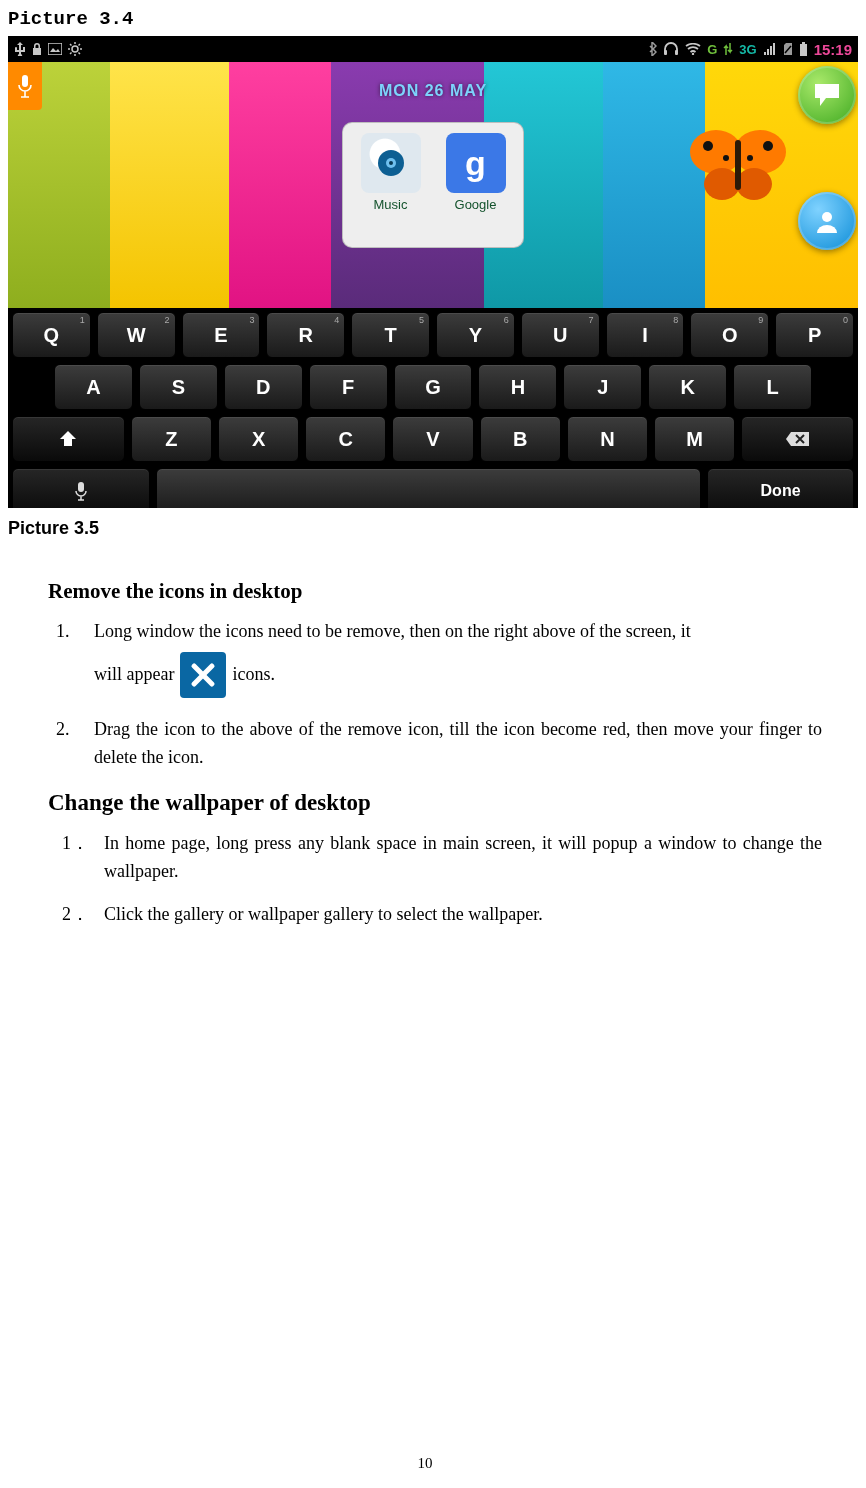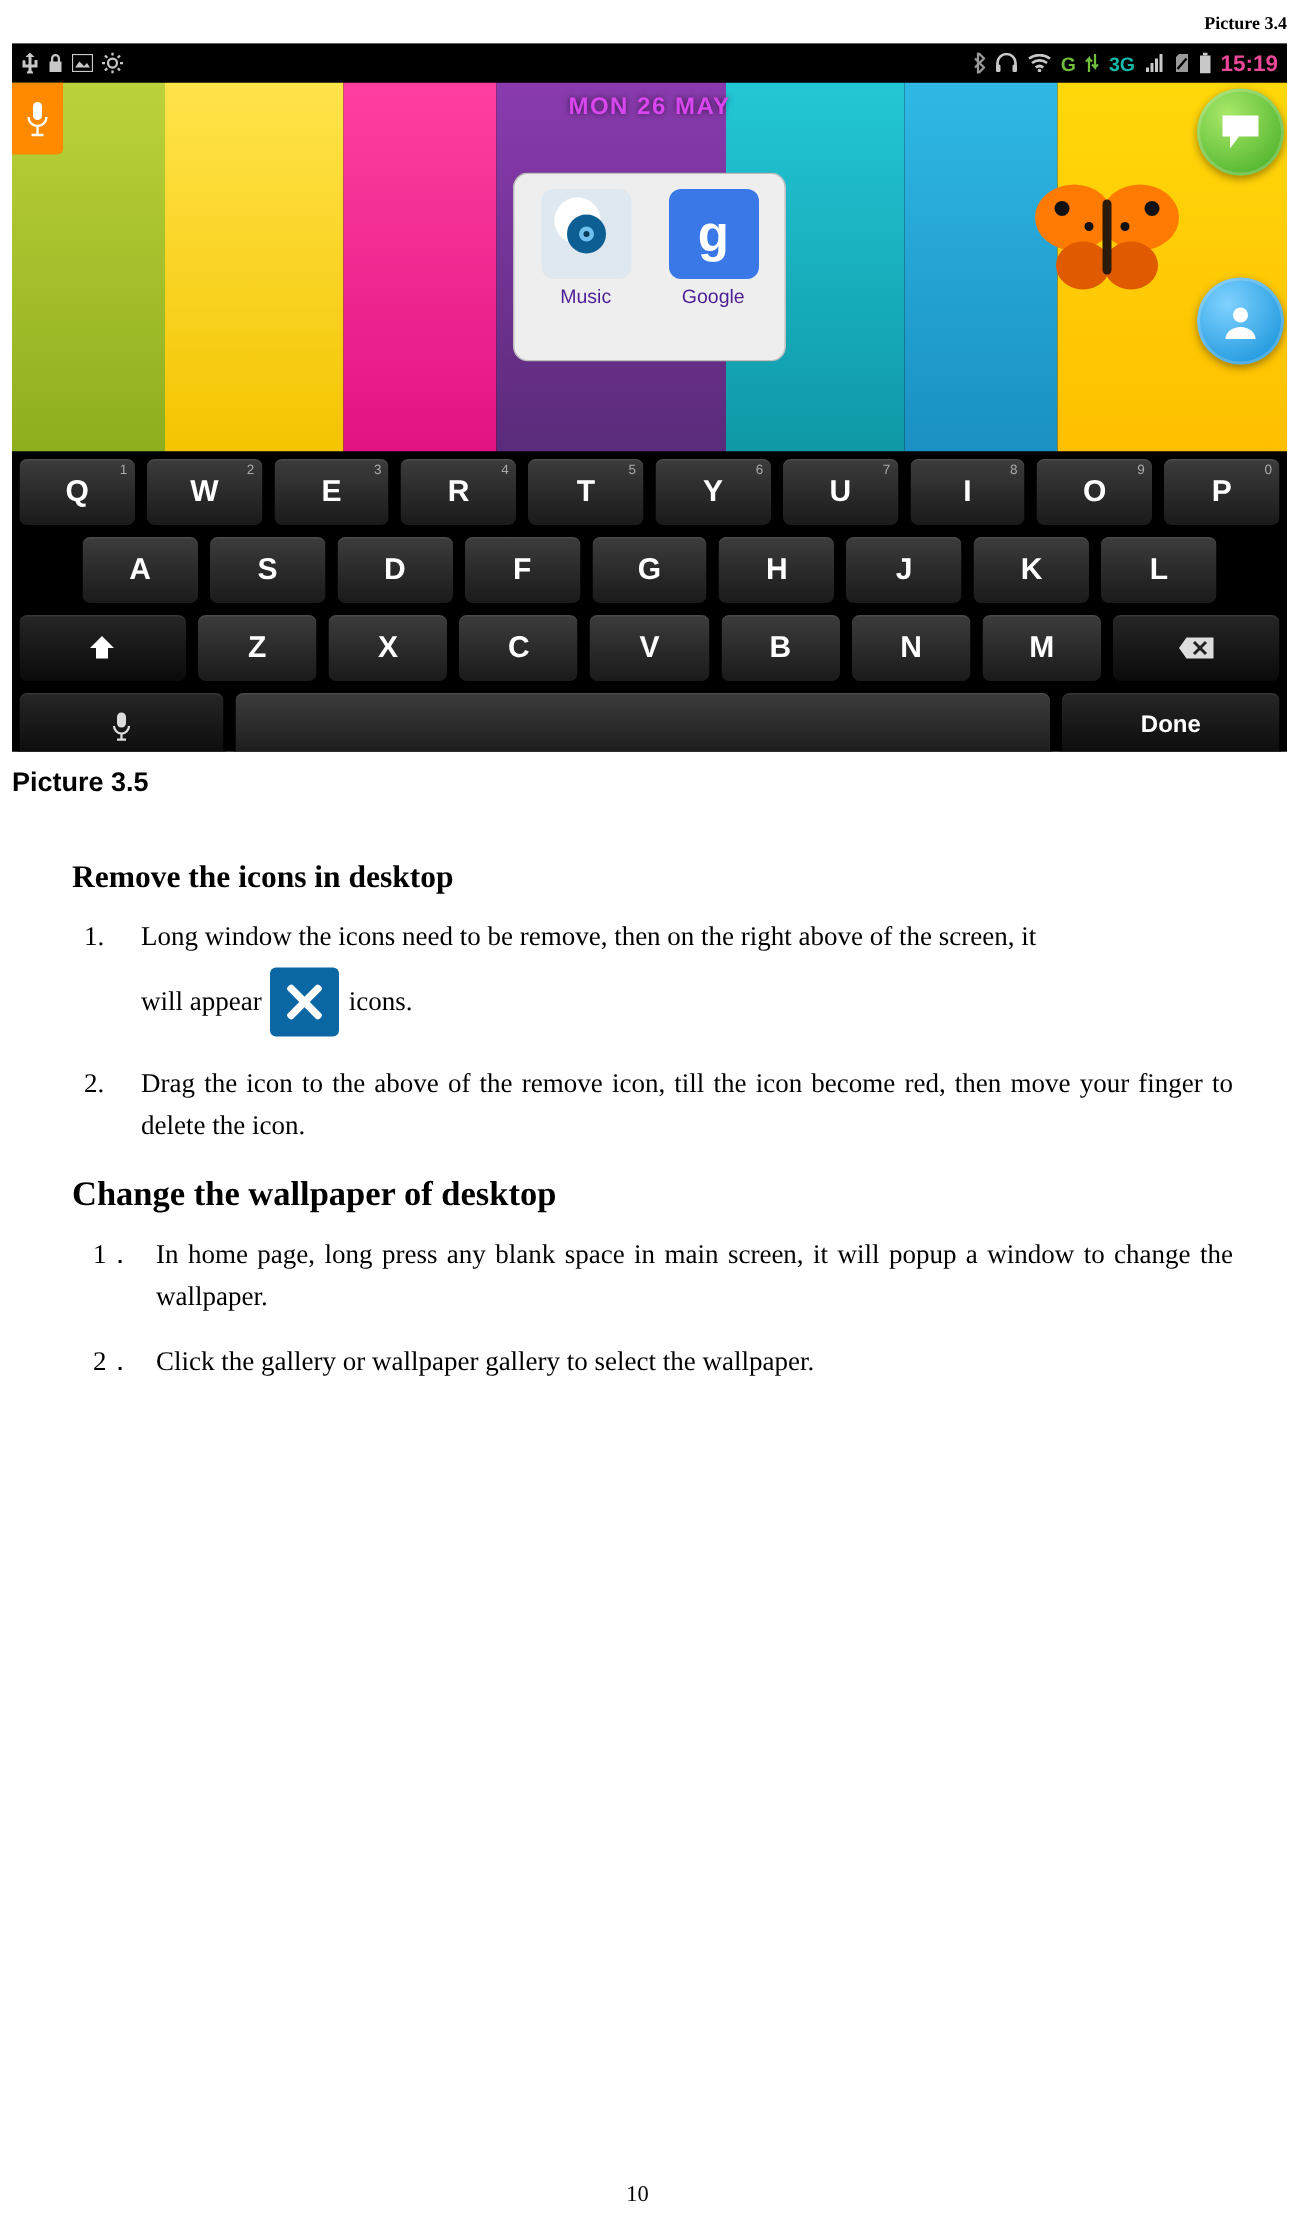--- a/index.html
+++ b/index.html
@@ -5,21 +5,21 @@
   * { box-sizing: border-box; margin: 0; padding: 0; }
   body {
     font-family: "Times New Roman", serif;
     background: #fff;
     width: 866px;
     margin: 0 auto;
     color: #000;
     font-size: 18px;
   }
   .page { padding: 4px 8px 40px 8px; position: relative; min-height: 1488px; }
-  .caption-top { text-align: right; font-weight: bold; font-size: 12px; margin: 4px 0 6px; font-family: Liberation Serif, serif; }
+  .caption-top { text-align: left; font-weight: bold; font-size: 19px; margin: 4px 0 6px; font-family: Liberation Mono, monospace; }
   .caption-below { font-weight: bold; font-size: 18px; margin: 10px 0 40px; font-family: Arial, sans-serif; }
 
   
   .device {
     width: 850px; height: 472px; margin: 0 auto; background:#000; position:relative; overflow:hidden;
     font-family: Arial, sans-serif;
   }
   
   .statusbar { height: 26px; background:#000; color:#dcdcdc; display:flex; align-items:center; justify-content:space-between; padding:0 6px; font-size:14px; }
   .sb-left, .sb-right { display:flex; align-items:center; gap:6px; }
@@ -32,28 +32,28 @@
   .s1{left:0;width:12%;background:linear-gradient(180deg,#bcd23a,#8eae1e);} 
   .s2{left:12%;width:14%;background:linear-gradient(180deg,#ffe44a,#f4c400);} 
   .s3{left:26%;width:12%;background:linear-gradient(180deg,#ff3fa0,#e11383);} 
   .s4{left:38%;width:18%;background:linear-gradient(180deg,#8a3baf,#5a2b7a);} 
   .s5{left:56%;width:14%;background:linear-gradient(180deg,#23c7d6,#0f98a6);} 
   .s6{left:70%;width:12%;background:linear-gradient(180deg,#2fb8e6,#1a8fc4);} 
   .s7{left:82%;width:18%;background:linear-gradient(180deg,#ffd80a,#ffbf00);} 
   
   .micstrip { position:absolute; left:0; top:0; width:34px; height:48px; background:#ff8a00; display:flex; align-items:center; justify-content:center; border-bottom-right-radius:4px; }
   
-  .datebadge { position:absolute; top:8px; left:50%; transform:translateX(-50%); color:#d946ef; font-weight:bold; font-size:16px; text-shadow:0 0 4px rgba(0,0,0,.6); letter-spacing:1px; }
+  .datebadge { position:absolute; top:20px; left:50%; transform:translateX(-50%); color:#7dd3fc; font-weight:bold; font-size:16px; text-shadow:0 0 4px rgba(0,0,0,.6); letter-spacing:1px; }
   
   .folder { position:absolute; top:60px; left:50%; transform:translateX(-50%); width:182px; height:126px; background:#eee; border-radius:10px; border:1px solid rgba(0,0,0,.2); display:flex; gap:10px; padding:10px; }
   .app { width:78px; display:flex; flex-direction:column; align-items:center; gap:4px; }
   .appicon { width:60px; height:60px; border-radius:8px; display:flex; align-items:center; justify-content:center; }
   .ic-music{background:radial-gradient(circle at 40% 35%, #fff 28%, #dfe8ef 30%);} 
   .ic-google{background:#3b78e7;} 
-  .applabel { font-size:13px; color:#4c1d95; }
+  .applabel { font-size:13px; color:#14532d; }
   
   .butterfly { position:absolute; right:60px; top:60px; width:120px; height:90px; }
   .bubble { position:absolute; right:2px; width:58px; height:58px; border-radius:50%; display:flex;align-items:center;justify-content:center; box-shadow:0 0 0 2px rgba(255,255,255,.2) inset,0 2px 6px rgba(0,0,0,.4);}
   .bubble.green{top:4px;background:radial-gradient(circle at 35% 30%,#a9e96a,#3da81f);} 
   .bubble.blue{top:130px;background:radial-gradient(circle at 35% 30%,#7fd2ff,#0a8bd6);} 
 
   
   .kbd { background:#000; padding:4px 4px 6px; }
   .krow { display:flex; gap:6px; margin-bottom:6px; }
   .key {

